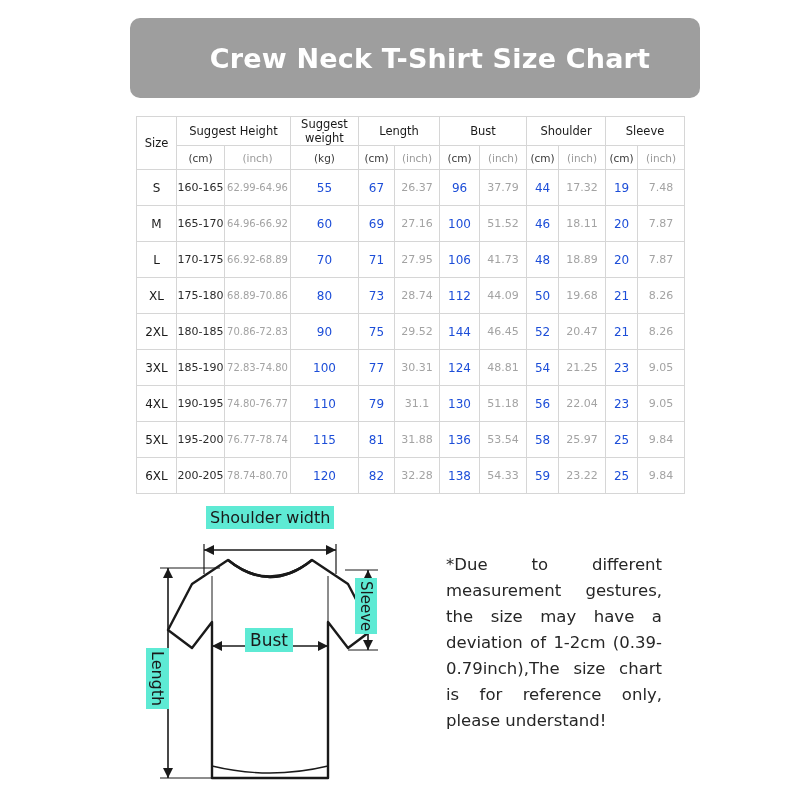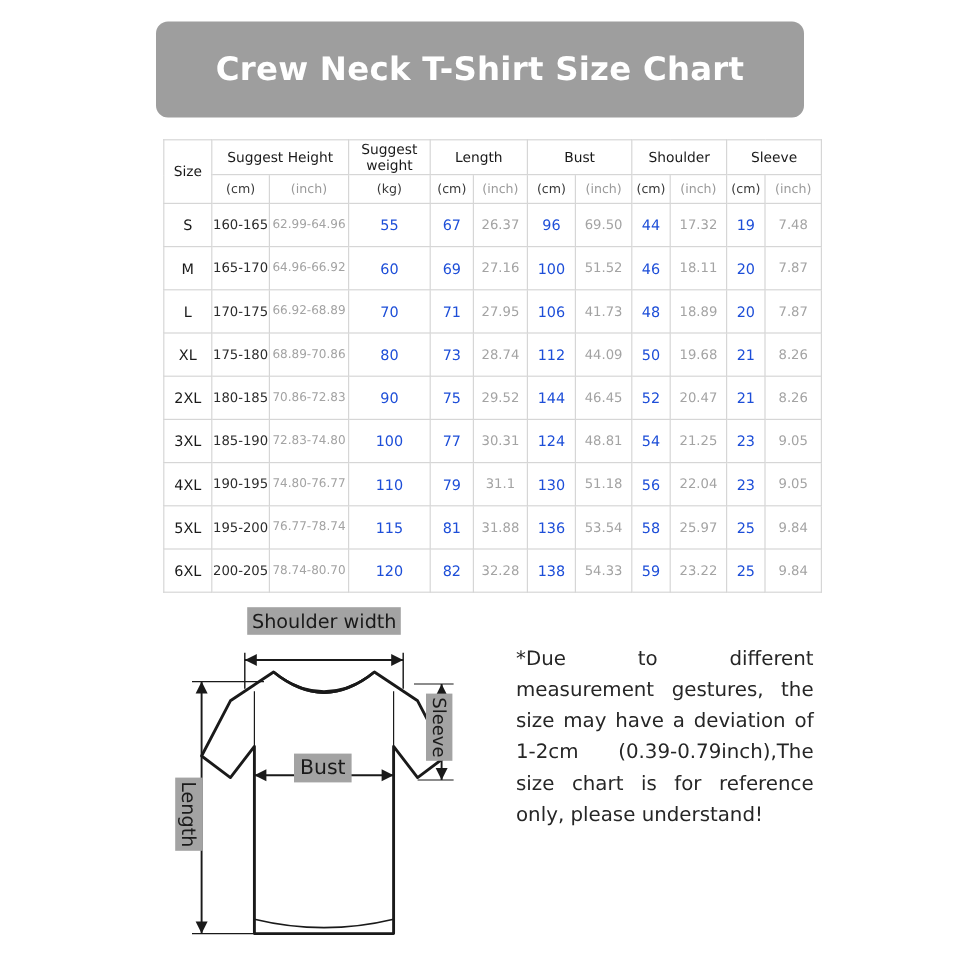--- a/index.html
+++ b/index.html
@@ -25,20 +25,21 @@
     position: absolute;
     left: 130px;
     top: 18px;
     width: 540px;
     height: 80px;
     background: #9e9e9e;
     border-radius: 10px;
     display: flex;
     align-items: center;
     justify-content: center;
+    padding-left: 30px;
   }
   .title-text {
     color: #ffffff;
     font-size: 27px;
     font-weight: bold;
     letter-spacing: 0.2px;
     font-family: "DejaVu Sans", sans-serif;
   }
 
   
@@ -140,27 +141,27 @@
     width: 248px;
   }
   .note-text {
     font-family: "DejaVu Sans", sans-serif;
     font-size: 16.5px;
     line-height: 26px;
     color: #262626;
     text-align: justify;
     text-align-last: left;
     word-spacing: 0px;
-    margin: 0;
+    margin: 16px;
   }
 
   
   .lbl {
     position: absolute;
-    background: #a3a3a3;
+    background: #5eead4;
     color: #1a1a1a;
     font-family: "DejaVu Sans", sans-serif;
   }
   .lbl-shoulder {
     left: 86px;
     top: 8px;
     font-size: 16px;
     padding: 2px 4px;
   }
   .lbl-bust {
@@ -237,21 +238,21 @@
       </thead>
       <tbody>
         <tr>
           <td class="c-size">S</td>
           <td class="c-cm">160-165</td>
           <td class="c-inch">62.99-64.96</td>
           <td class="c-num">55</td>
           <td class="c-num">67</td>
           <td class="c-num-inch">26.37</td>
           <td class="c-num">96</td>
-          <td class="c-num-inch">69.50</td>
+          <td class="c-num-inch">37.79</td>
           <td class="c-num">44</td>
           <td class="c-num-inch">17.32</td>
           <td class="c-num">19</td>
           <td class="c-num-inch">7.48</td>
         </tr>
         <tr>
           <td class="c-size">M</td>
           <td class="c-cm">165-170</td>
           <td class="c-inch">64.96-66.92</td>
           <td class="c-num">60</td>

